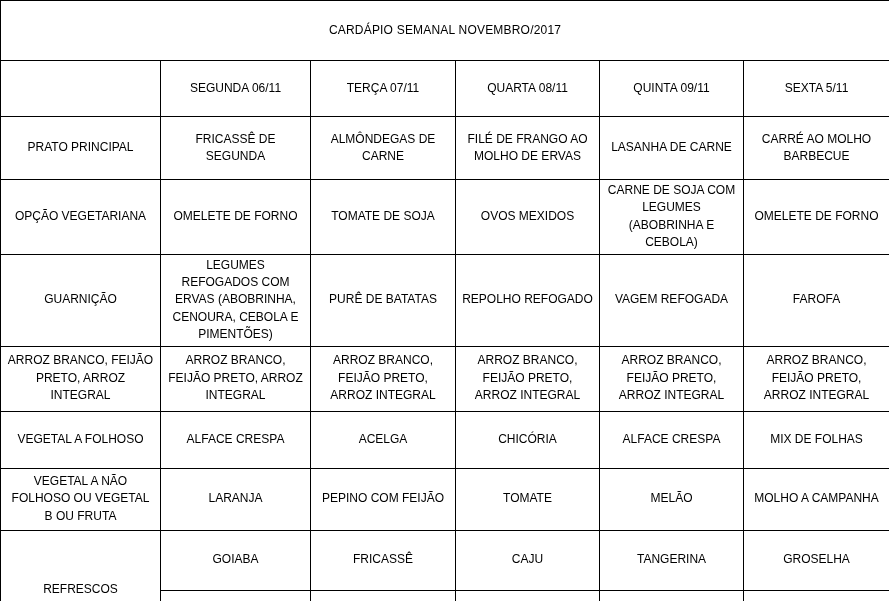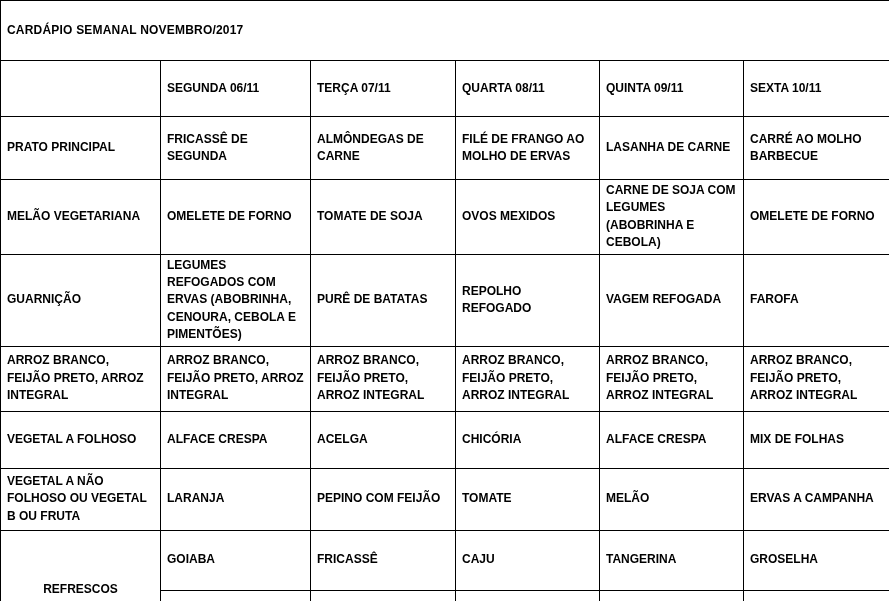--- a/index.html
+++ b/index.html
@@ -7,23 +7,24 @@
   body { font-family: "Liberation Sans", sans-serif; color: #000; }
   table.menu {
     width: 889px;
     height: 601px;
     border-collapse: collapse;
     table-layout: fixed;
     background: #ffffff;
   }
   table.menu td {
     border: 1px solid #000000;
-    font-weight: bold;
+    font-weight: normal;
     font-size: 12px;
     line-height: 1.45;
+    text-align: center;
     vertical-align: middle;
     padding: 2px 6px;
     word-wrap: break-word;
   }
   td.title-cell {
     font-size: 13px;
     letter-spacing: 0.2px;
   }
   td.head-cell {
     font-size: 12px;
@@ -58,34 +59,34 @@
       <tr style="height:60px">
     <td colspan="6" class="title-cell">CARDÁPIO SEMANAL NOVEMBRO/2017</td>
   </tr>
 
   <tr style="height:56px">
     <td class="label-cell"></td>
     <td class="head-cell">SEGUNDA  06/11</td>
     <td class="head-cell">TERÇA 07/11</td>
     <td class="head-cell">QUARTA 08/11</td>
     <td class="head-cell">QUINTA 09/11</td>
-    <td class="head-cell">SEXTA 10/11</td>
+    <td class="head-cell">SEXTA 5/11</td>
   </tr>
 
   <tr style="height:63px">
     <td class="label-cell">PRATO PRINCIPAL</td>
     <td>FRICASSÊ DE SEGUNDA</td>
     <td>ALMÔNDEGAS DE CARNE</td>
     <td>FILÉ DE FRANGO AO MOLHO DE ERVAS</td>
     <td>LASANHA DE CARNE</td>
     <td>CARRÉ AO MOLHO BARBECUE</td>
   </tr>
 
   <tr style="height:62px">
-    <td class="label-cell">MELÃO VEGETARIANA</td>
+    <td class="label-cell">OPÇÃO VEGETARIANA</td>
     <td>OMELETE DE FORNO</td>
     <td>TOMATE DE SOJA</td>
     <td>OVOS MEXIDOS</td>
     <td>CARNE DE SOJA COM LEGUMES (ABOBRINHA E CEBOLA)</td>
     <td>OMELETE DE FORNO</td>
   </tr>
 
   <tr style="height:57px">
     <td class="label-cell">GUARNIÇÃO</td>
     <td class="small-text">LEGUMES REFOGADOS COM ERVAS (ABOBRINHA, CENOURA, CEBOLA E PIMENTÕES)</td>
@@ -112,21 +113,21 @@
     <td>ALFACE CRESPA</td>
     <td>MIX DE FOLHAS</td>
   </tr>
 
   <tr style="height:62px">
     <td class="label-cell">VEGETAL A NÃO FOLHOSO OU VEGETAL B OU FRUTA</td>
     <td>LARANJA</td>
     <td>PEPINO COM FEIJÃO</td>
     <td>TOMATE</td>
     <td>MELÃO</td>
-    <td>ERVAS A CAMPANHA</td>
+    <td>MOLHO A CAMPANHA</td>
   </tr>
 
   <tr style="height:60px">
     <td rowspan="2" class="label-cell label-center">REFRESCOS</td>
     <td>GOIABA</td>
     <td>FRICASSÊ</td>
     <td>CAJU</td>
     <td>TANGERINA</td>
     <td>GROSELHA</td>
   </tr>

